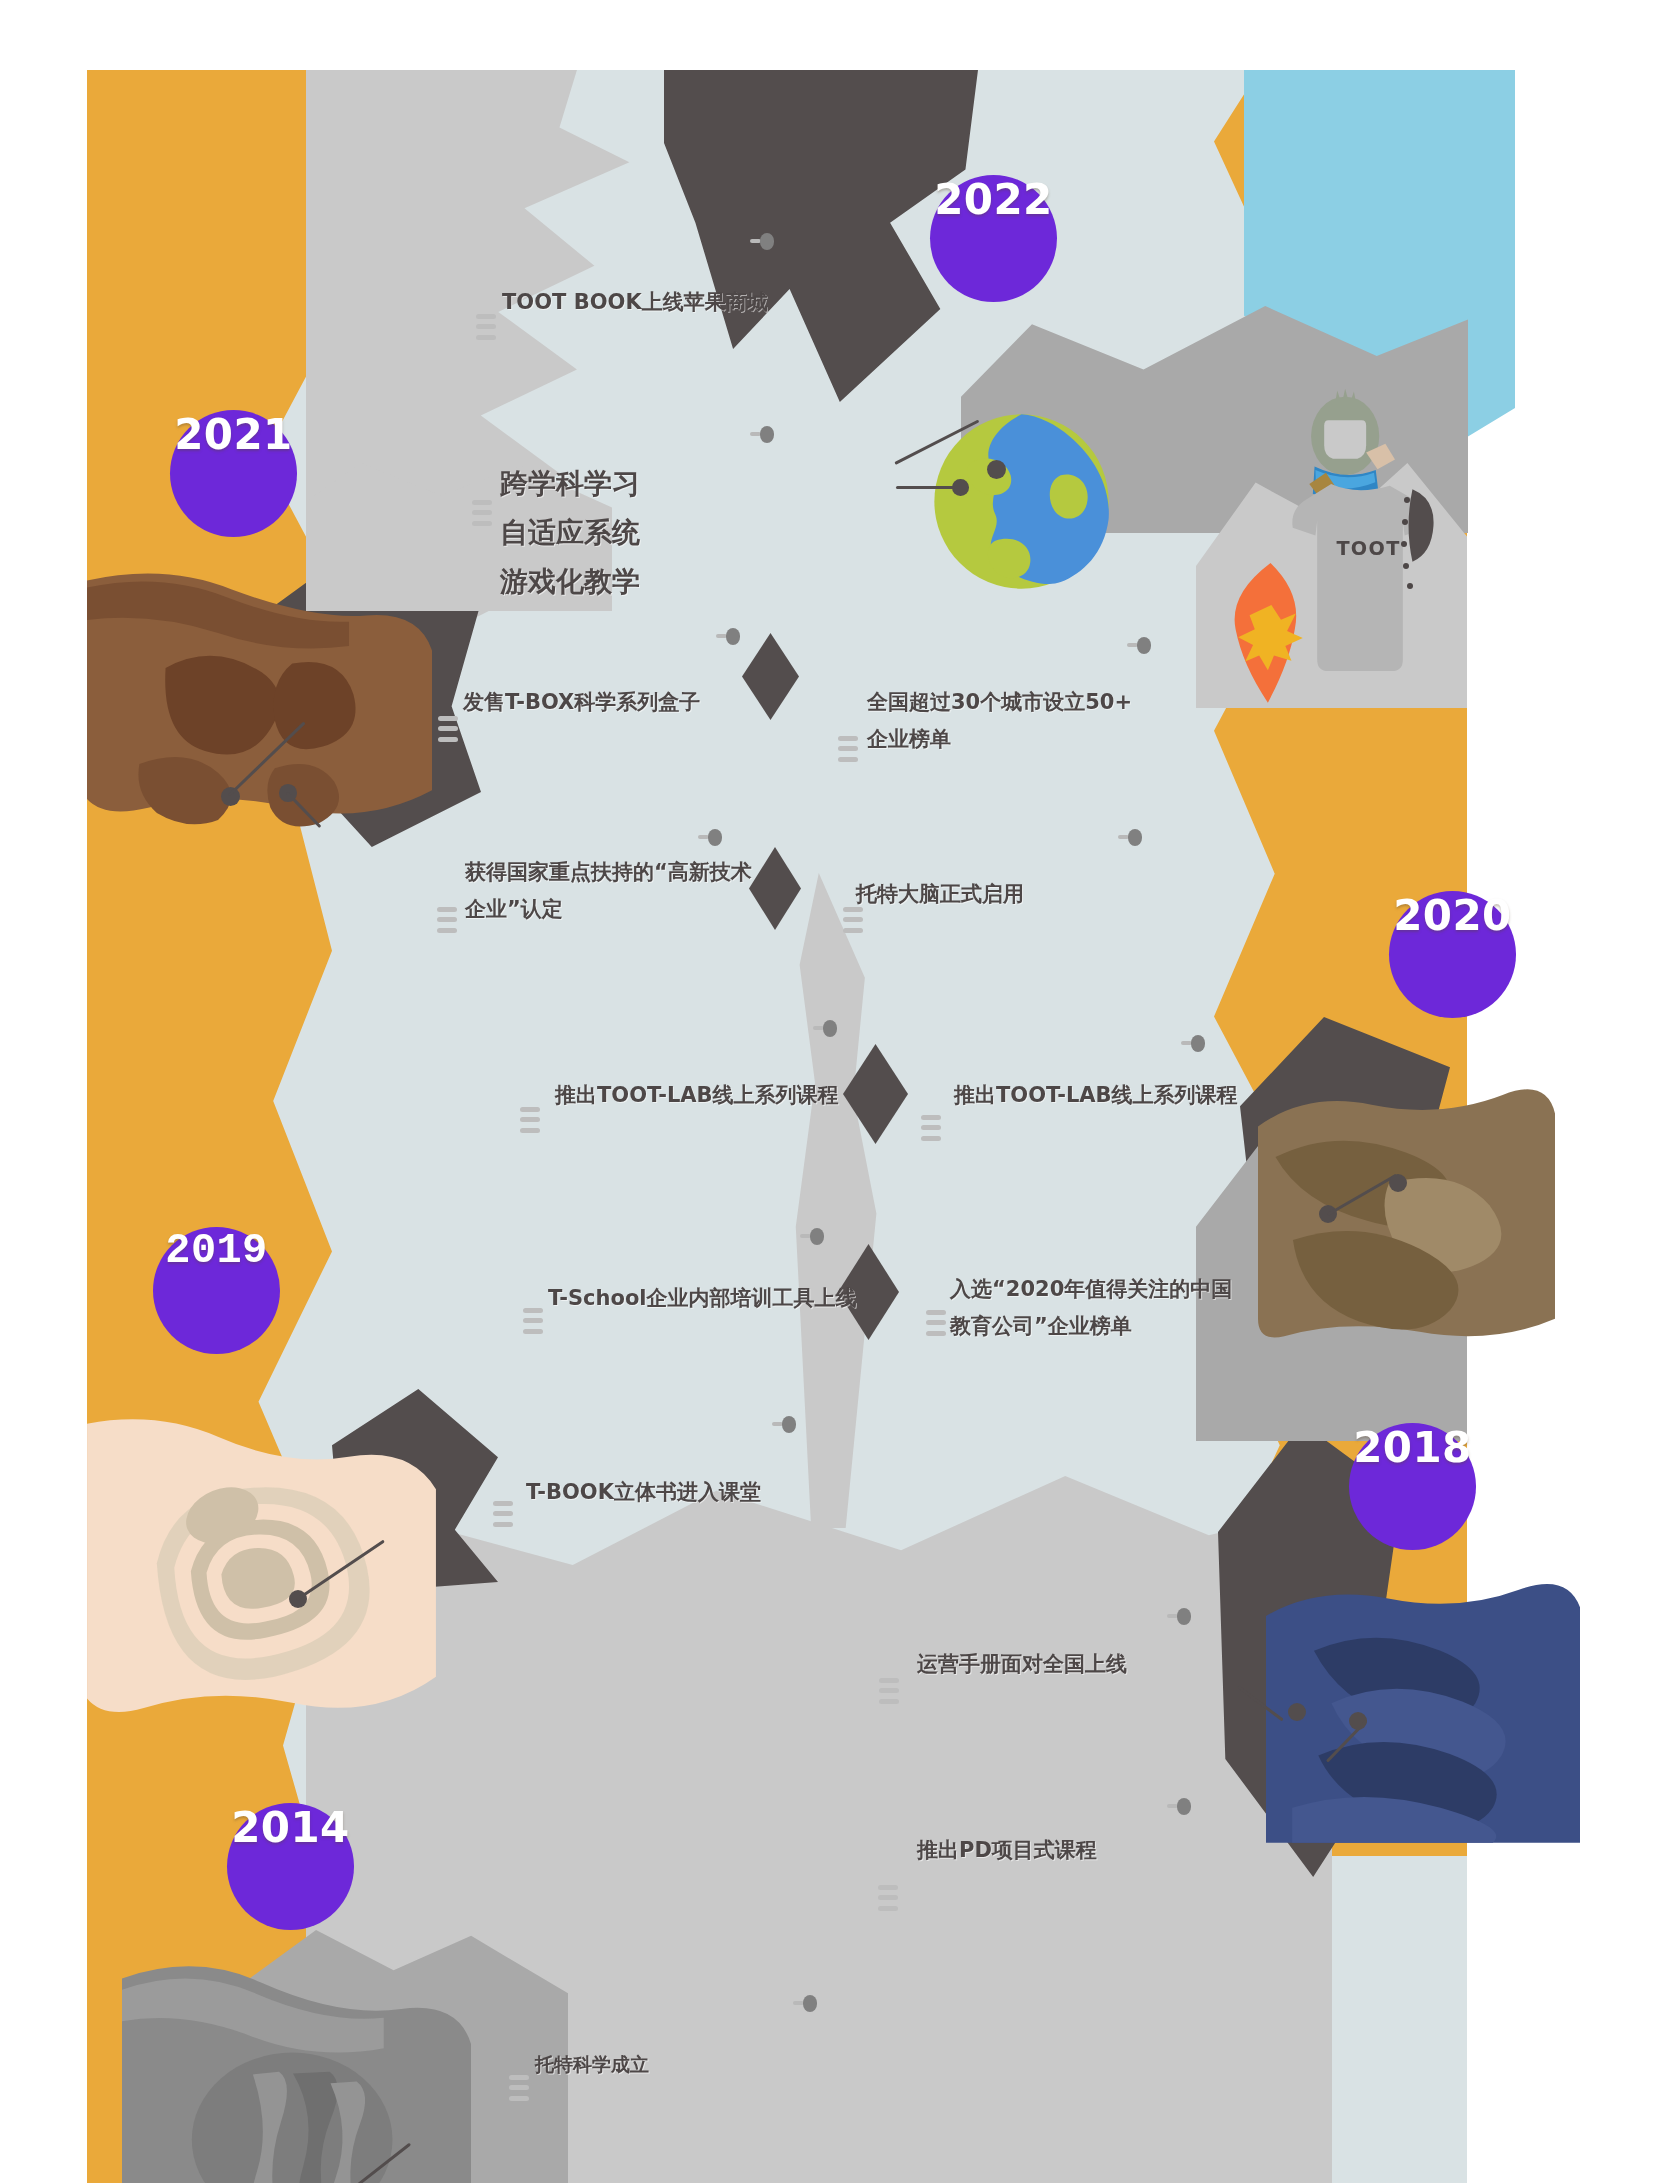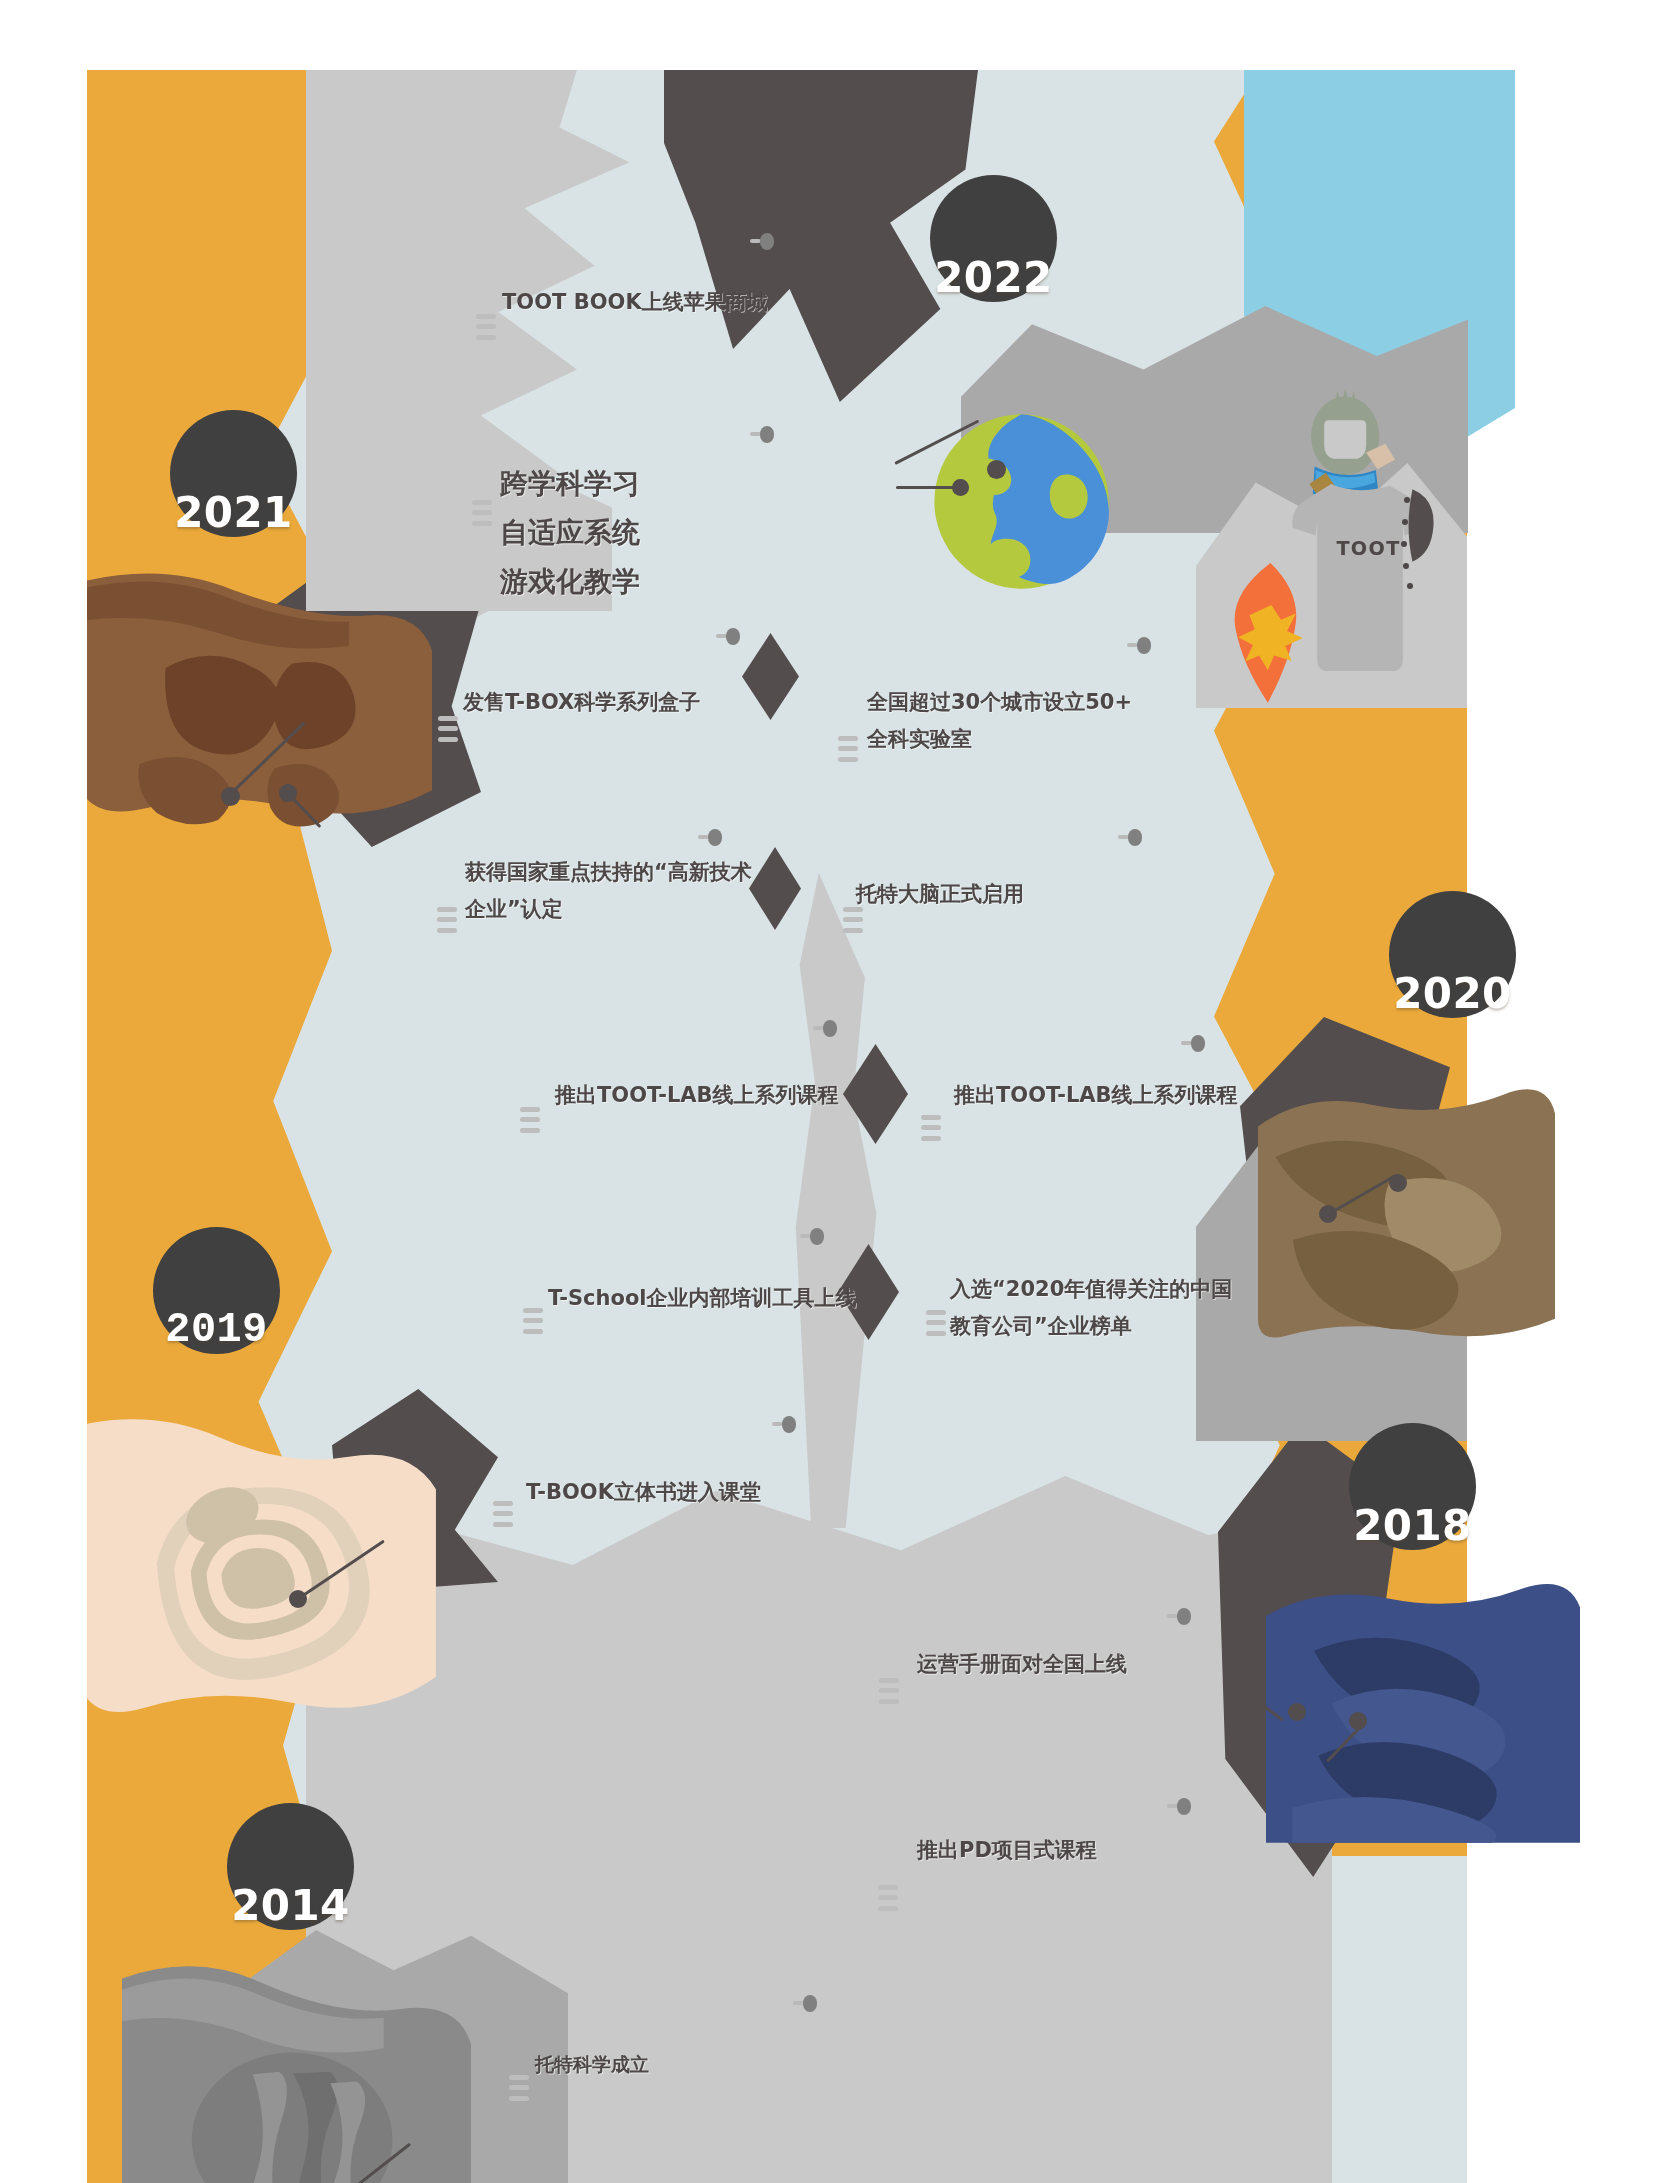--- a/index.html
+++ b/index.html
@@ -12,21 +12,21 @@
   .orange{background:#eaa93a;}
   .mist{background:#d9e2e4;}
   .gray-mid{background:#a9a9a9;}
   .gray-lt{background:#c9c9c9;}
   .charcoal{background:#534d4d;}
   .sky{background:#8ccfe4;}
 
   
   .year-badge{
     position:absolute;border-radius:50%;
-    background:#404040;display:flex;align-items:flex-end;justify-content:center;
+    background:#6d28d9;display:flex;align-items:flex-start;justify-content:center;
   }
   .year-badge span{
     color:#ffffff;font-weight:700;letter-spacing:0.4px;
     text-shadow:0 1.7px 2.6px rgba(90,70,50,.35);
     font-family:"DejaVu Sans","Liberation Sans",sans-serif;
   }
 
   
   .tl-item{position:absolute;margin-top:22px;}
   .tl-text{
@@ -271,21 +271,21 @@
       <i></i>
   </div>
   <div class="pin" style="left:793px;top:1995px;width:25px;height:16.6px;">
     <div class="stem"></div>
       <div class="knob"></div>
   </div>
 
   <div class="tl-item" style="left:867px;top:662px;">
     <div class="tl-text r" style="font-size:21px;">
       <div>全国超过30个城市设立50+</div>
-      <div>全科实验室</div>
+      <div>企业榜单</div>
     </div>
   </div>
   <div class="hamburger" style="left:838px;top:736px;">
     <i></i>
       <i></i>
       <i></i>
   </div>
   <div class="pin" style="left:1127px;top:637px;width:25px;height:16.6px;">
     <div class="stem"></div>
       <div class="knob"></div>

